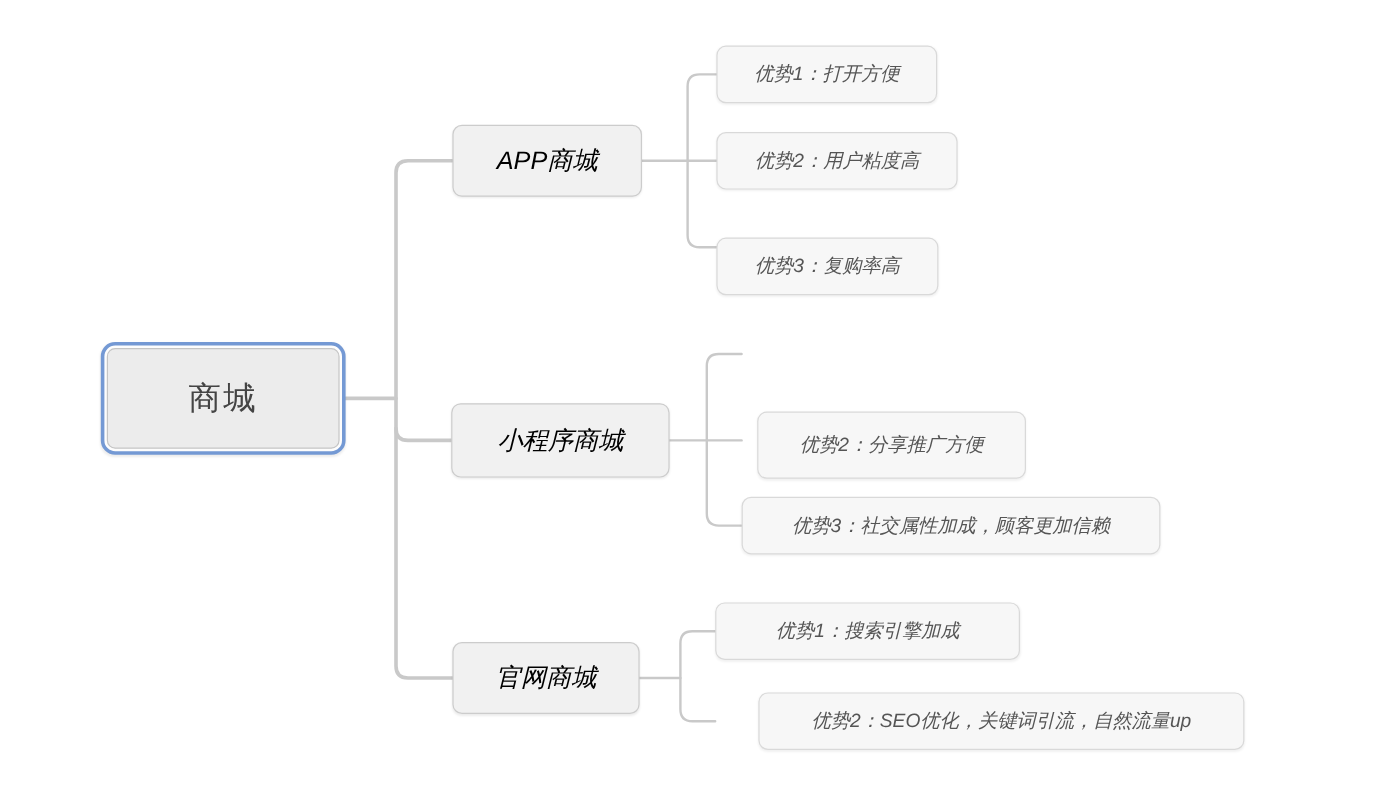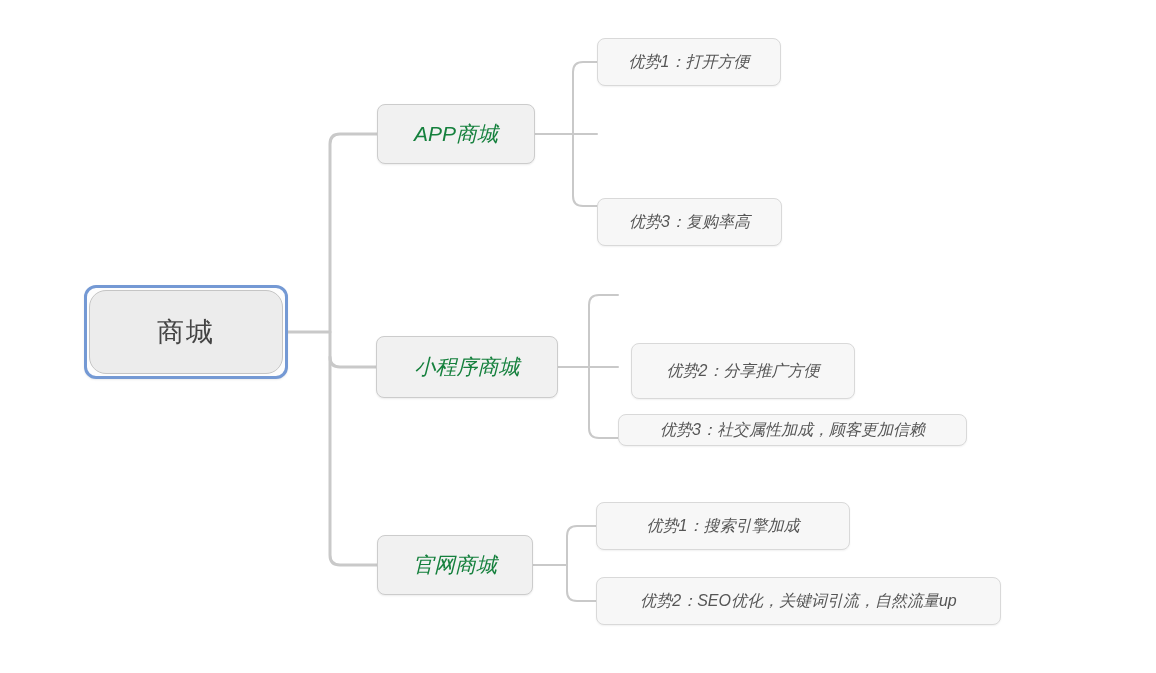--- a/index.html
+++ b/index.html
@@ -28,21 +28,21 @@
     justify-content: center;
     cursor: default;
     white-space: nowrap;
     font-style: italic;
   }
   .branch {
     background: #f1f1f1;
     border: 1px solid #cccccc;
     border-radius: 8px;
     font-size: 21px;
-    color: #15803d;
+    color: #000000;
     box-shadow: 0 1px 2px rgba(0,0,0,0.08);
   }
   .leaf {
     background: #f7f7f7;
     border: 1px solid #d9d9d9;
     border-radius: 8px;
     font-size: 16px;
     color: #555555;
     box-shadow: 0 1px 2px rgba(0,0,0,0.06);
   }
@@ -57,21 +57,21 @@
     border-radius: 12px;
     background: #fdfdfd;
     padding: 2px;
     display: flex;
     box-shadow: 0 1px 2px rgba(0,0,0,0.08);
   }
   .root-inner {
     flex: 1;
     background: #ececec;
     border: 1px solid #c5c5c5;
-    border-radius: 17px;
+    border-radius: 7px;
     display: flex;
     align-items: center;
     justify-content: center;
     font-size: 27px;
     color: #444444;
     letter-spacing: 2px;
   }
 </style>
 </head>
 <body>
@@ -112,31 +112,34 @@
     <span>官网商城</span>
   </div>
 
   <div class="nodebox branch" style="left:376px; top:336px; width:182px; height:62px;">
     <span>小程序商城</span>
   </div>
 
   <div class="nodebox leaf" style="left:597px; top:38px; width:184px; height:48px;">
     <span>优势1：打开方便</span>
   </div>
+  <div class="nodebox leaf" style="left:597px; top:110px; width:201px; height:48px;">
+    <span>优势2：用户粘度高</span>
+  </div>
   <div class="nodebox leaf" style="left:597px; top:182px; width:185px; height:48px;margin-top:16px;">
     <span>优势3：复购率高</span>
   </div>
 
   <div class="nodebox leaf" style="left:631px; top:343px; width:224px; height:56px;">
     <span>优势2：分享推广方便</span>
   </div>
-  <div class="nodebox leaf" style="left:618px; top:414px; width:349px; height:32px;text-align:center;">
+  <div class="nodebox leaf" style="left:618px; top:414px; width:349px; height:48px;text-align:center;">
     <span>优势3：社交属性加成，顾客更加信赖</span>
   </div>
 
   <div class="nodebox leaf" style="left:596px; top:502px; width:254px; height:48px;">
     <span>优势1：搜索引擎加成</span>
   </div>
-  <div class="nodebox leaf" style="left:596px; top:577px; width:405px; height:48px;">
+  <div class="nodebox leaf" style="left:632px; top:577px; width:405px; height:48px;">
     <span>优势2：SEO优化，关键词引流，自然流量up</span>
   </div>
 
 </div>
 
 </body></html>

